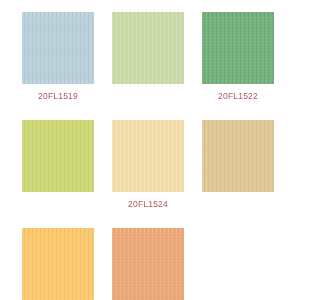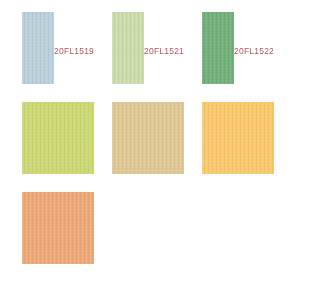--- a/index.html
+++ b/index.html
@@ -29,20 +29,21 @@
     width: 256px;
     display: grid;
     grid-template-columns: repeat(3, 72px);
     grid-template-rows: repeat(3, auto);
     column-gap: 18px;
     row-gap: 18px;
   }
   .swatch-cell {
     width: 72px;
     display: flex;
+    flex-direction: column;
     align-items: center;
   }
   .swatch-chip {
     width: 72px;
     height: 72px;
     position: relative;
     overflow: hidden;
     background-color: #cccccc;
   }
   
@@ -95,32 +96,35 @@
   <div class="swatch-grid">
 
     <div class="swatch-cell">
       <div class="swatch-chip" style="background-color: rgb(185, 208, 218);"></div>
       <div class="swatch-code" style="color: rgb(176, 85, 92);">20FL1519</div>
     </div>
 
 
     <div class="swatch-cell">
       <div class="swatch-chip" style="background-color: rgb(204, 219, 170);"></div>
-      <div class="swatch-code" style="color: rgb(176, 85, 92);">20FL1521</div>
     </div>
 
     <div class="swatch-cell">
       <div class="swatch-chip" style="background-color: rgb(114, 176, 121);"></div>
       <div class="swatch-code" style="color: rgb(176, 85, 92);">20FL1522</div>
     </div>
 
     <div class="swatch-cell">
       <div class="swatch-chip" style="background-color: rgb(205, 216, 115);"></div>
     </div>
 
+    <div class="swatch-cell">
+      <div class="swatch-chip" style="background-color: rgb(244, 223, 170);"></div>
+      <div class="swatch-code" style="color: rgb(176, 85, 92);">20FL1524</div>
+    </div>
 
     <div class="swatch-cell">
       <div class="swatch-chip" style="background-color: rgb(224, 199, 148);"></div>
 
     </div>
 
     <div class="swatch-cell">
       <div class="swatch-chip" style="background-color: rgb(252, 200, 108);"></div>
 
     </div>

